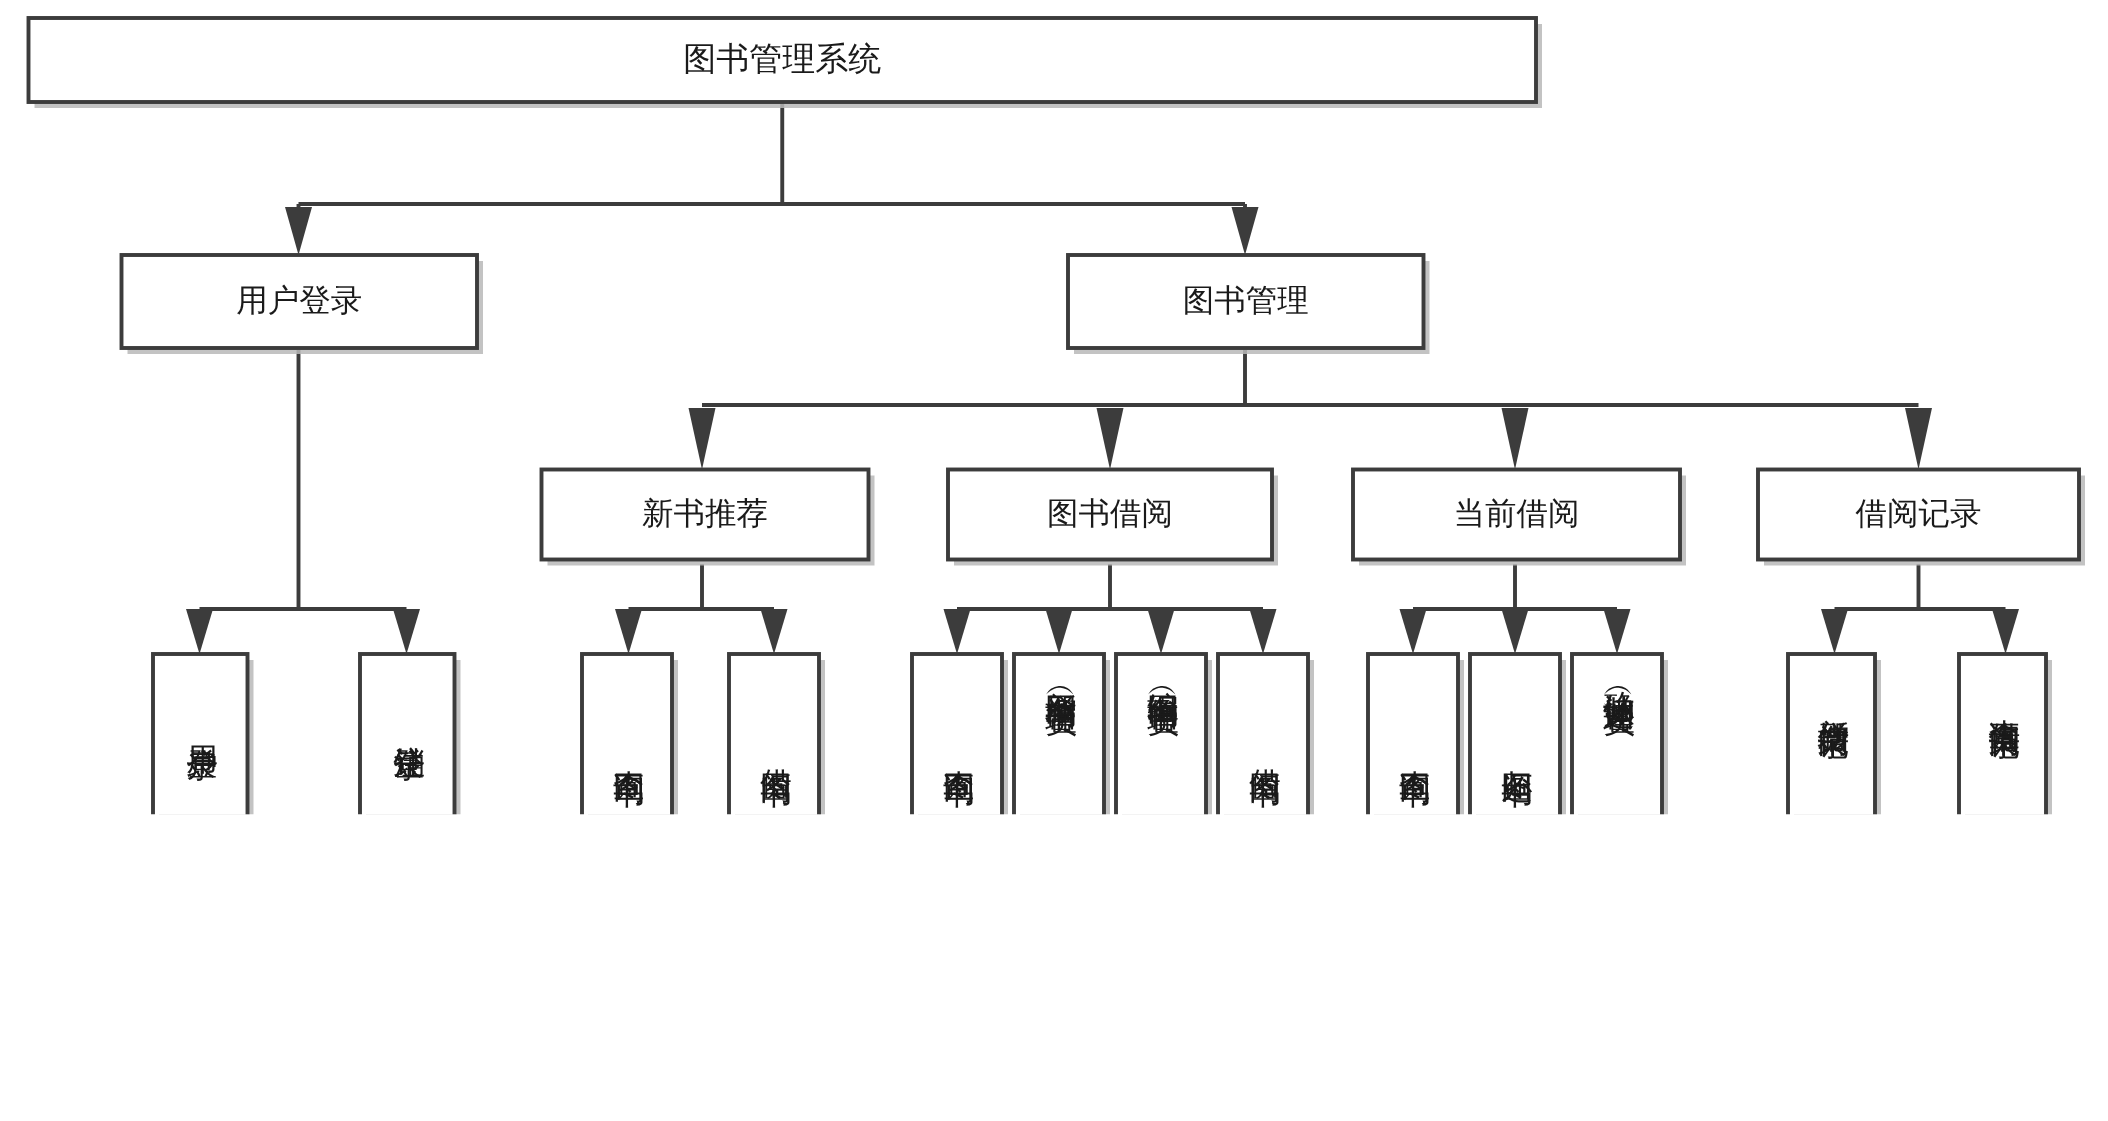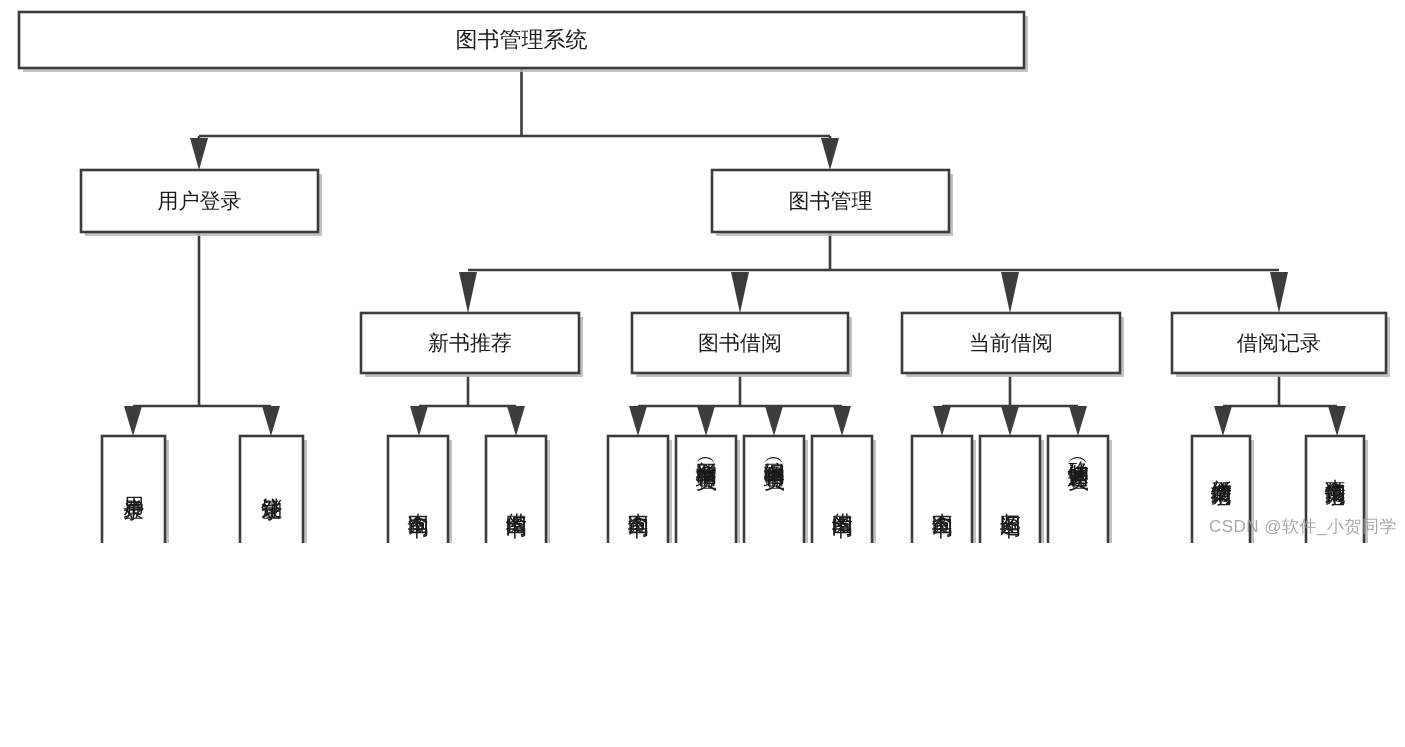--- a/index.html
+++ b/index.html
@@ -287,15 +287,14 @@
   </div>
 
   <div class="vlabel-wrap" style="left:1192px; top:462px; width:58px; height:268px;">
     <span class="vlabel-text">新增借阅记录</span>
   </div>
 
   <div class="vlabel-wrap" style="left:1306px; top:462px; width:58px; height:268px;">
     <span class="vlabel-text">查询借阅记录</span>
   </div>
 
-  <div class="watermark">CSDN @软件_小贺同学</div>
 
 </div>
 
 </body></html>

